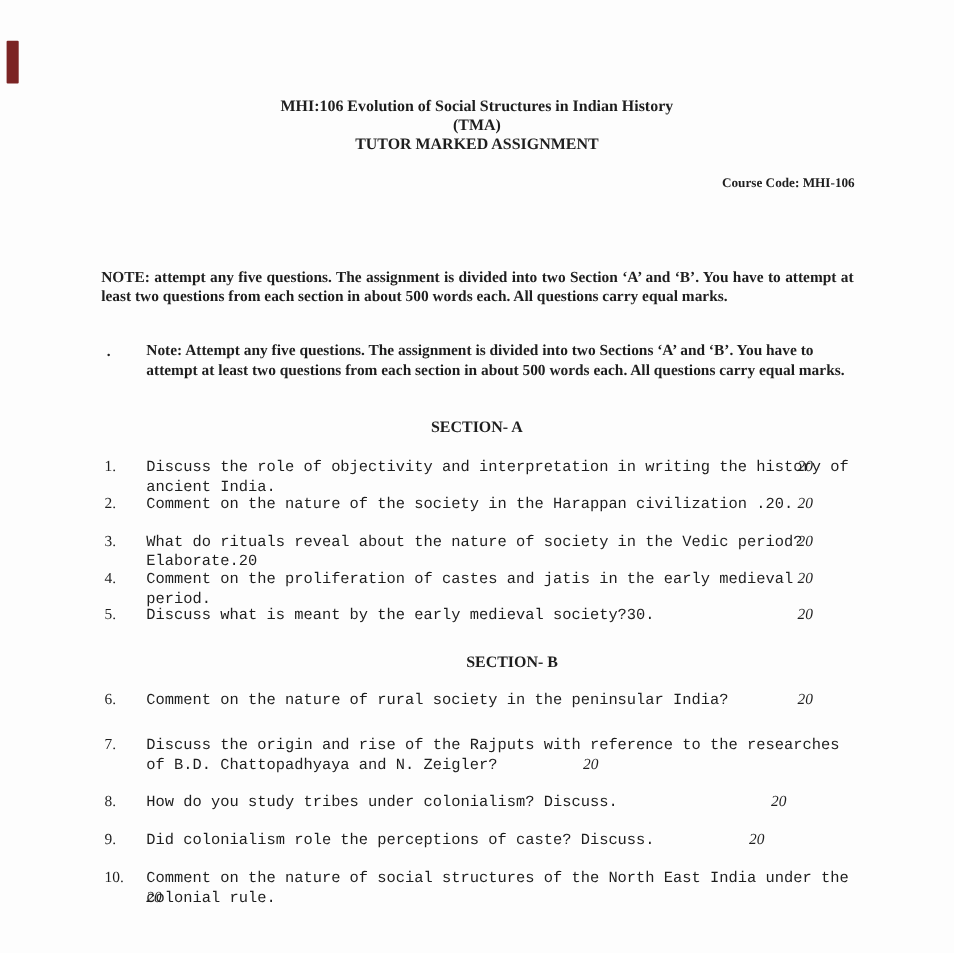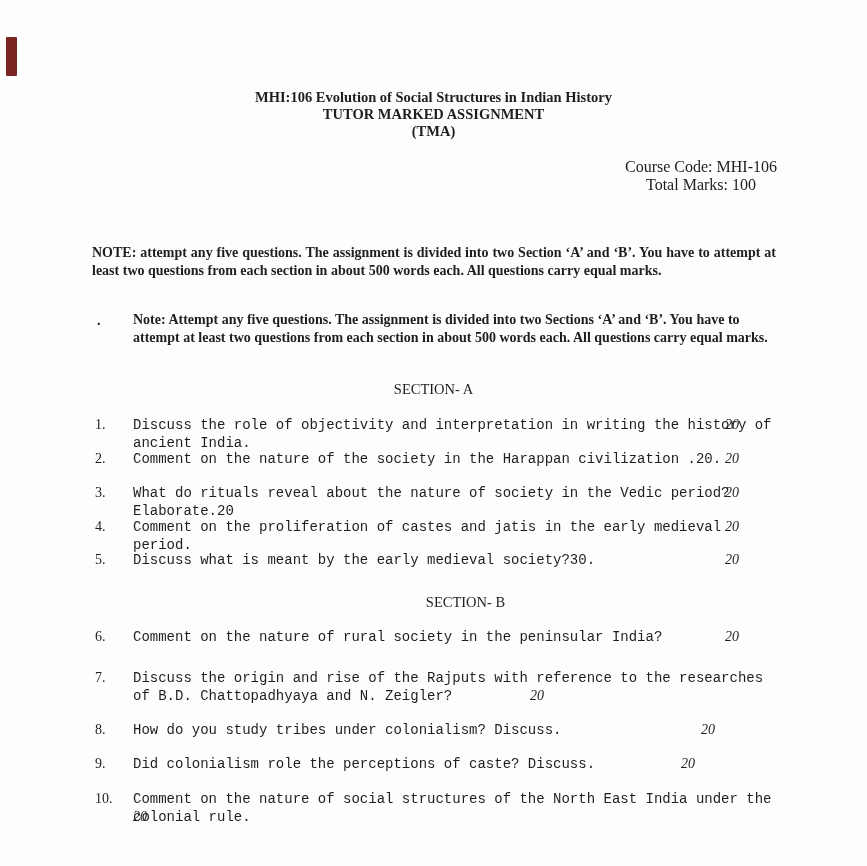--- a/index.html
+++ b/index.html
@@ -19,43 +19,43 @@
   }
 
   .doc-title {
     position: absolute; top: 89px; left: 0; width: 867px;
     text-align: center; font-weight: bold;
     font-size: 14.5px; line-height: 17px;
   }
 
   .codes-block {
     position: absolute; top: 158px; right: 90px;
-    text-align: center; font-weight: normal;
-    font-size: 16px; line-height: 17.5px;
+    text-align: left; font-weight: bold;
+    font-size: 12px; line-height: 17.5px;
   }
 
   .main-note {
     position: absolute; top: 244px; left: 92px; width: 684px;
     font-weight: bold; font-size: 14px; line-height: 17.5px;
     text-align: justify;
   }
 
   .secondary-note { position: absolute; top: 311px; left: 0; width: 867px; }
   .secondary-note .bullet {
     position: absolute; left: 97px; top: 2px;
     font-size: 14px; font-weight: bold;
   }
   .secondary-note .note-text {
     position: absolute; left: 133px; top: 0; width: 648px;
     font-weight: bold; font-size: 14px; line-height: 17.5px;
   }
 
   .section-heading {
     position: absolute; left: 0; width: 867px;
-    text-align: center; font-weight: normal; font-size: 14.5px;
+    text-align: center; font-weight: bold; font-size: 14.5px;
   }
   #section-a-heading { top: 381px; }
   #section-b-heading { top: 594px; margin-left: 32px; }
 
   .q-list { list-style: none; }
   .q-row { position: absolute; left: 0; width: 867px; font-size: 14px; line-height: 18px; }
   .q-num  { position: absolute; left: 95px; top: 0; }
   .q-text { position: absolute; left: 133px; top: 0; width: 644px; font-family: Liberation Mono, monospace; }
   .q-marks { position: absolute; left: 725px; top: 0; font-style: italic; }
 
@@ -71,27 +71,26 @@
 </style>
 </head>
 <body>
 
 <div class="page">
 
   <div class="red-artifact"></div>
 
   <div class="doc-title">
     <div>MHI:106 Evolution of Social Structures in Indian History</div>
+    <div>(TMA)</div>
     <div>TUTOR MARKED ASSIGNMENT</div>
-    <div>(TMA)</div>
   </div>
 
   <div class="codes-block">
     <div>Course Code: MHI-106</div>
-    <div>Total Marks: 100</div>
   </div>
 
   <div class="main-note">NOTE: attempt any five questions.  The assignment is divided into two Section ‘A’ and ‘B’.  You have to attempt at least two questions from each section in about 500 words each.  All questions carry equal marks.</div>
 
   <div class="secondary-note">
     <span class="bullet">.</span>
     <div class="note-text">Note: Attempt any five questions.  The assignment is divided into two Sections ‘A’ and ‘B’. You have to attempt at least two questions from each section in about 500 words each. All questions carry equal marks.</div>
   </div>
 
   <div class="section-heading" id="section-a-heading">SECTION- A</div>

